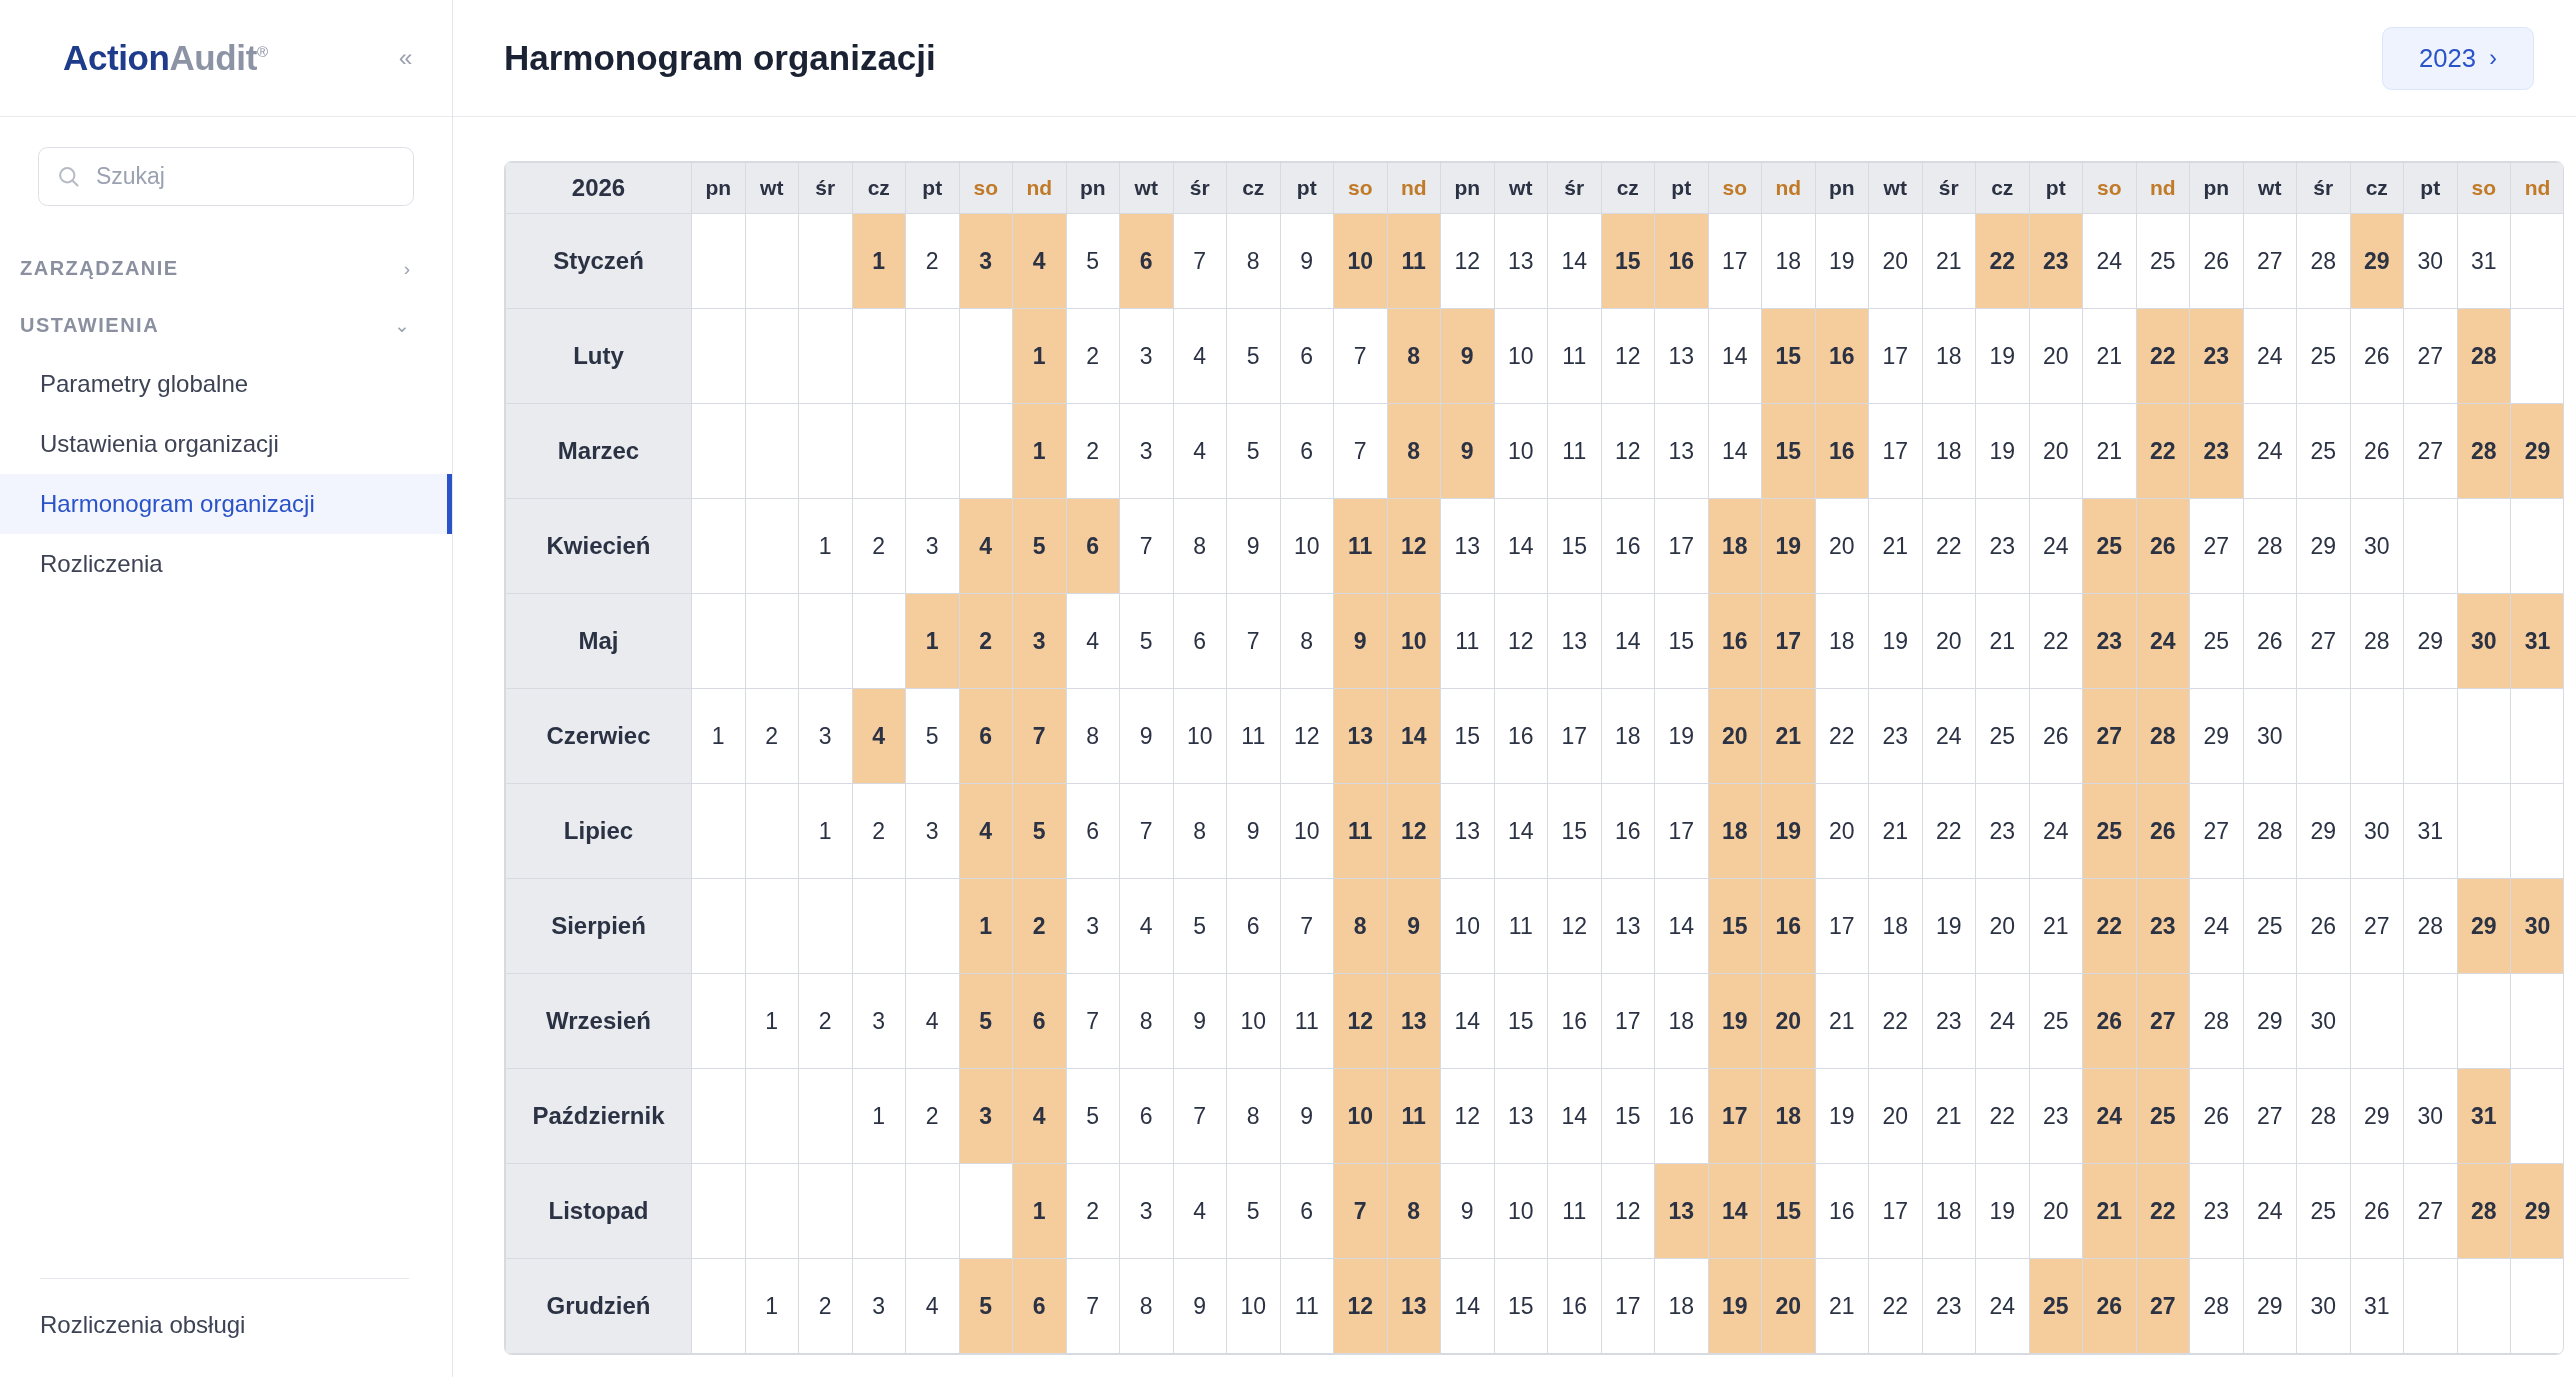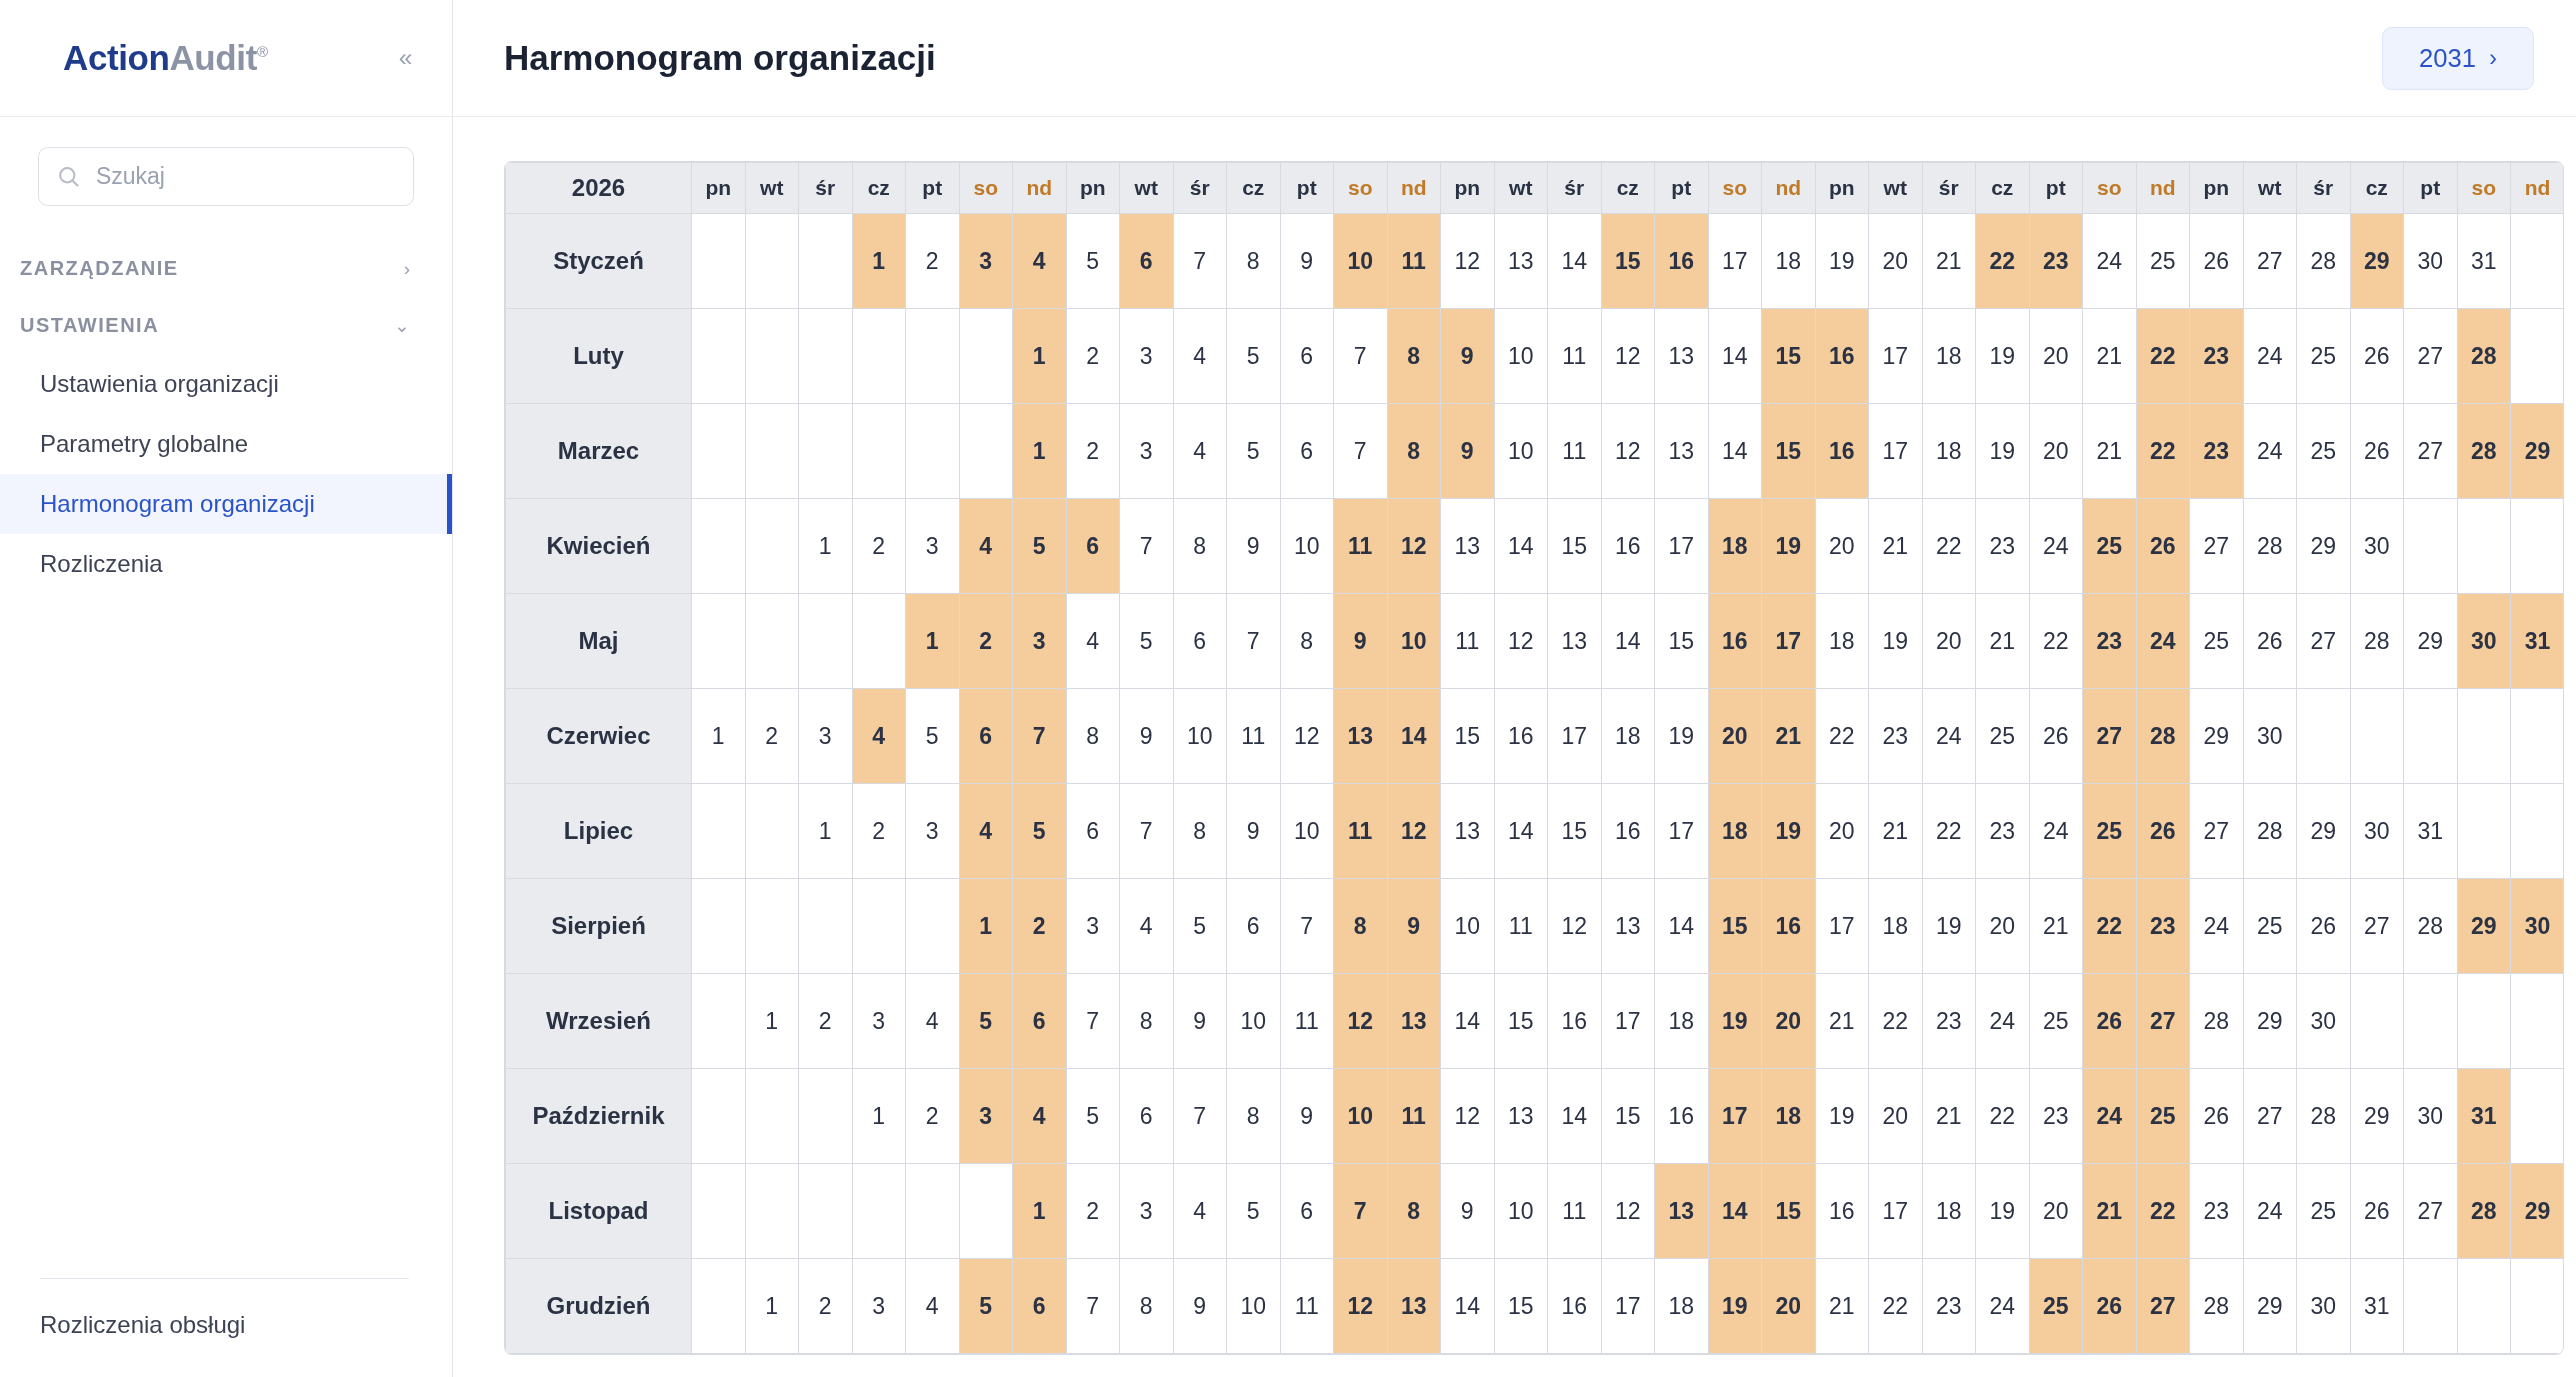--- a/index.html
+++ b/index.html
@@ -259,44 +259,44 @@
       <div class="nav-group">
         <span class="nav-group-label">ZARZĄDZANIE</span>
         <span class="chev">›</span>
       </div>
       <div class="nav-group">
         <span class="nav-group-label">USTAWIENIA</span>
         <span class="chev">⌄</span>
       </div>
 
       <div class="nav-item">
+        <span>Parametry globalne</span>
+      </div>
+      <div class="nav-item">
         <span>Ustawienia organizacji</span>
-      </div>
-      <div class="nav-item">
-        <span>Parametry globalne</span>
       </div>
       <div class="nav-item active">
         <span>Harmonogram organizacji</span>
       </div>
       <div class="nav-item">
         <span>Rozliczenia</span>
       </div>
     </nav>
 
     <div class="sidebar-footer">
       <div class="sidebar-divider"></div>
       <div class="footer-link">Rozliczenia obsługi</div>
     </div>
   </aside>
 
   <section class="main">
     <header class="topbar">
       <h1 class="page-title">Harmonogram organizacji</h1>
       <div class="year-btn">
-        <span class="year-btn-label">2031</span>
+        <span class="year-btn-label">2023</span>
         <span class="year-btn-chev">›</span>
       </div>
     </header>
 
     <div class="content">
       <div class="table-wrap">
         <table class="cal">
           <thead>
             <tr id="head-row">
               <th class="yearcell">2026</th>

